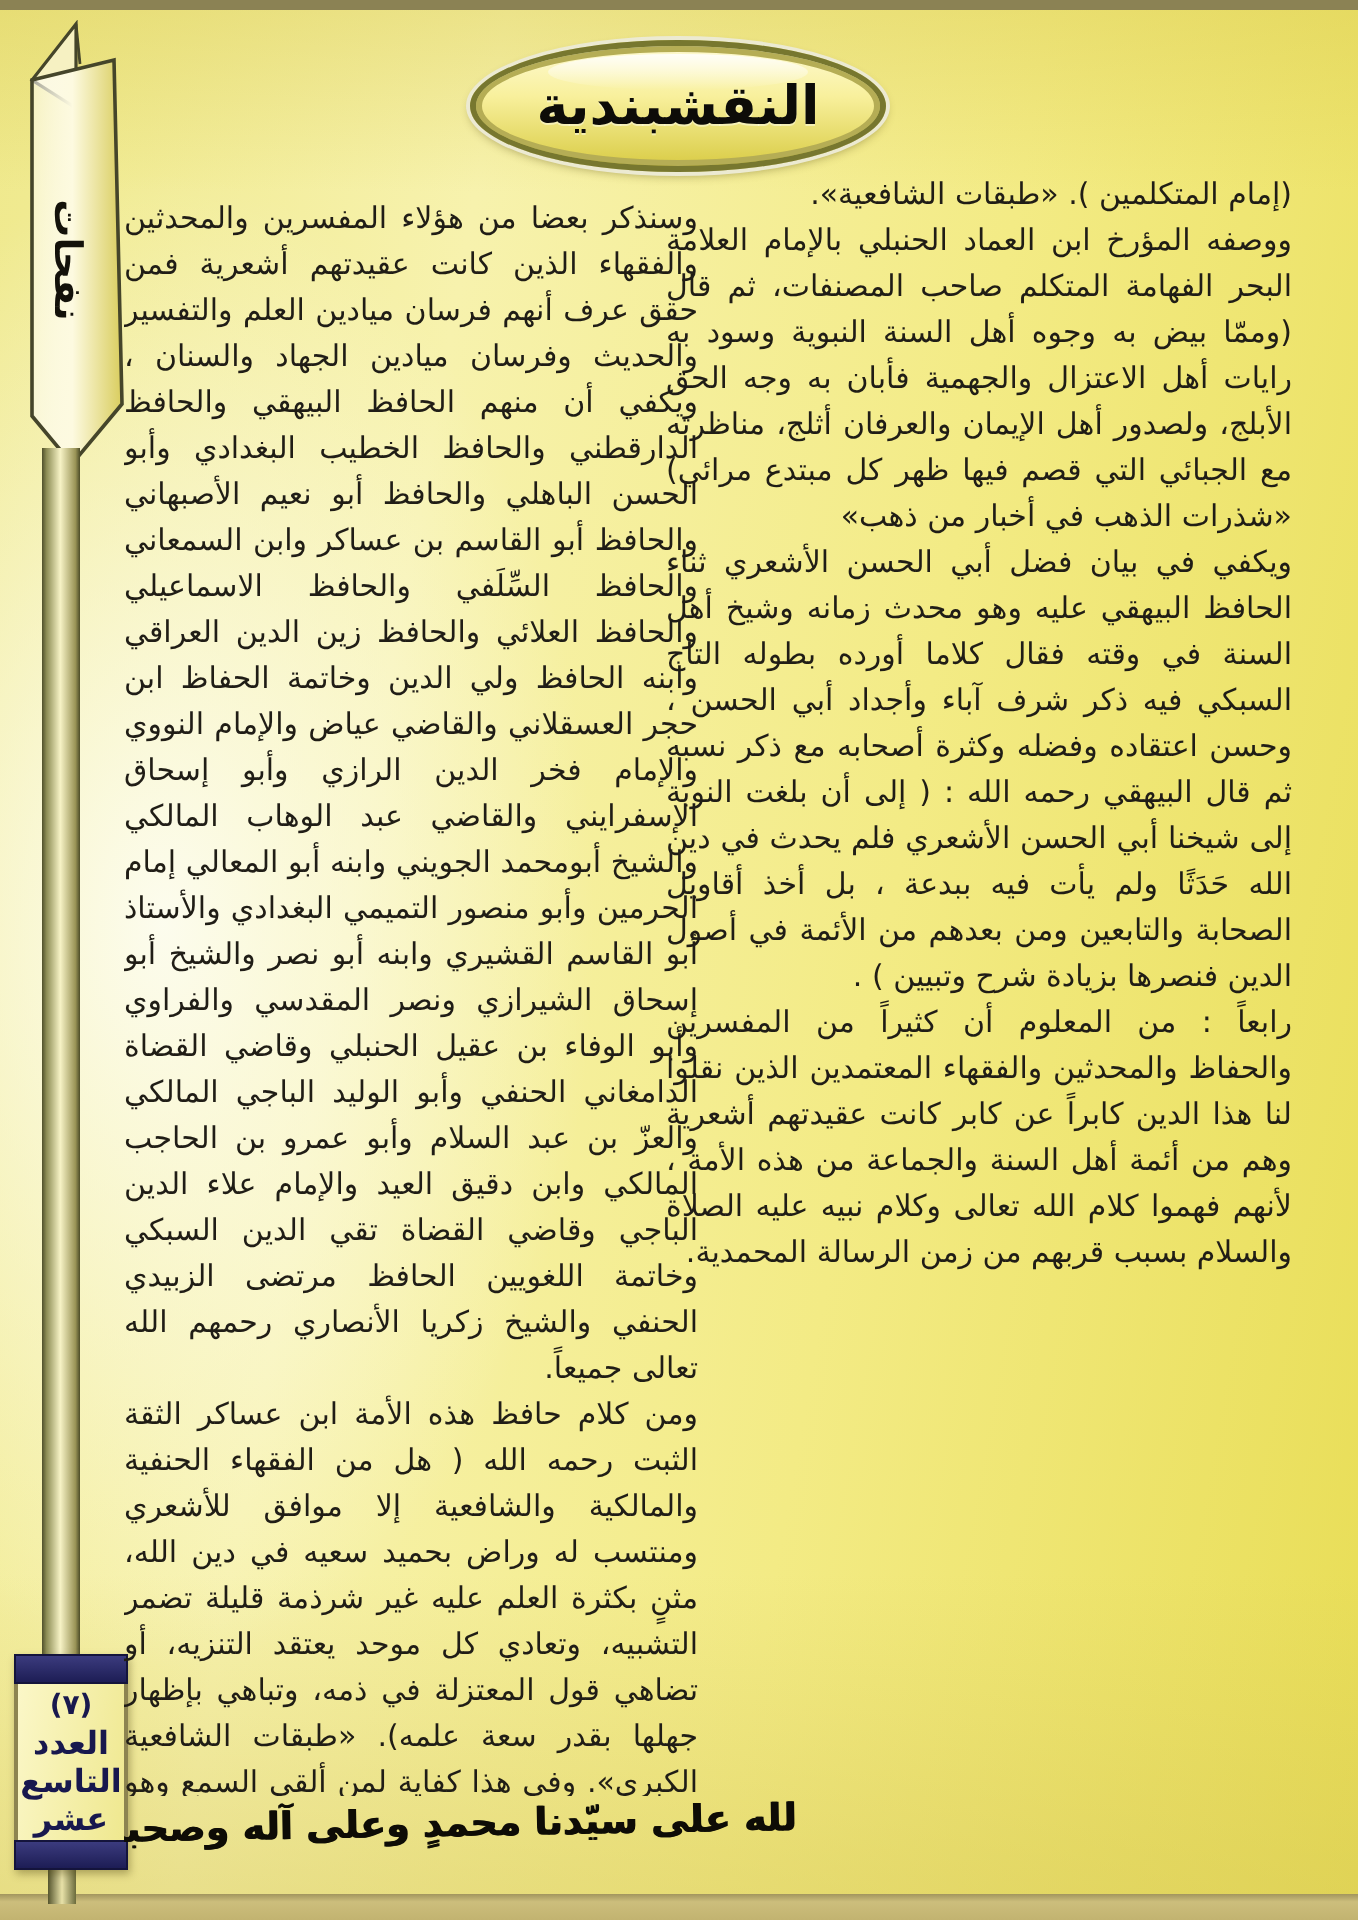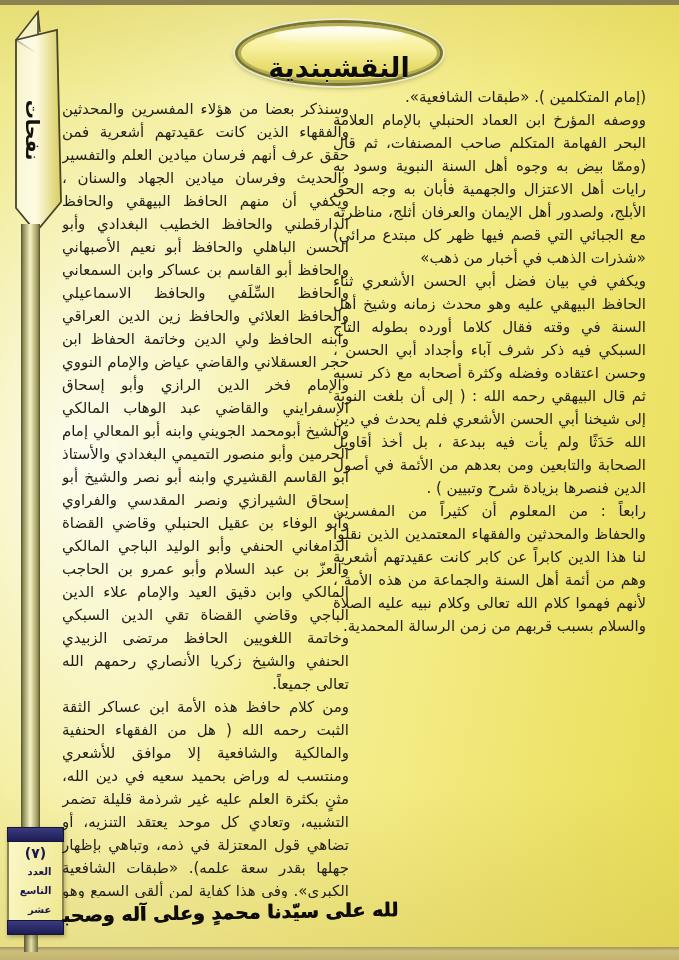--- a/index.html
+++ b/index.html
@@ -17,21 +17,21 @@
   .bottom-strip{position:absolute;left:0;bottom:0;width:679px;height:13px;
     background:linear-gradient(180deg,#a2955e 0%, #ccbe7c 30%, #c2b370 100%);}
 
   
   .masthead{
     position:absolute;left:235px;top:20px;width:202px;height:60px;
     border-radius:50%;
     border:3px solid #77772f;
     box-shadow:0 0 0 2px #ecead2, inset 0 0 0 3px #b5ad55, 0 2px 5px rgba(90,80,20,.45);
     background:linear-gradient(180deg,#fefad2 0%, #f8f09c 42%, #d9cc46 100%);
-    display:flex;align-items:flex-end;justify-content:center;
+    display:flex;align-items:center;justify-content:center;
   }
   .masthead::before{
     content:"";position:absolute;left:18%;top:6%;width:64%;height:30%;
     border-radius:50%;
     background:linear-gradient(180deg,rgba(255,255,255,.85),rgba(255,255,255,0));
     pointer-events:none;
   }
   .masthead-title{
     direction:rtl;font-weight:900;font-size:27px;color:#0d0c08;
     text-shadow:0 1px 0 rgba(255,255,240,.5);
@@ -64,21 +64,21 @@
     box-shadow:1px 2px 4px rgba(80,70,20,.4);
   }
   .issue-bar{height:13px;background:linear-gradient(180deg,#3b3b7e,#1d1d55);border:1px solid #14143c;}
   .issue-body{
     flex:1;border-left:2px solid #8d8451;border-right:2px solid #8d8451;
     background:linear-gradient(100deg,#fbf7c8,#efe88f);
     display:flex;flex-direction:column;align-items:center;justify-content:center;
     direction:rtl;color:#18184e;font-weight:900;
   }
   .issue-number{font-size:14px;line-height:18px;}
-  .issue-line{font-size:10px;line-height:19px;}
+  .issue-line{font-size:16px;line-height:19px;text-align:center;}
 
   
   .col{
     position:absolute;top:86px;direction:rtl;color:#201d16;
     font-size:15px;line-height:23px;overflow:hidden;
   }
   .col-left{left:62px;width:287px;height:800px;margin-top:12px;}
   .col-right{left:333px;width:313px;height:860px;}
   .para{margin:0;text-align:justify;}
 

